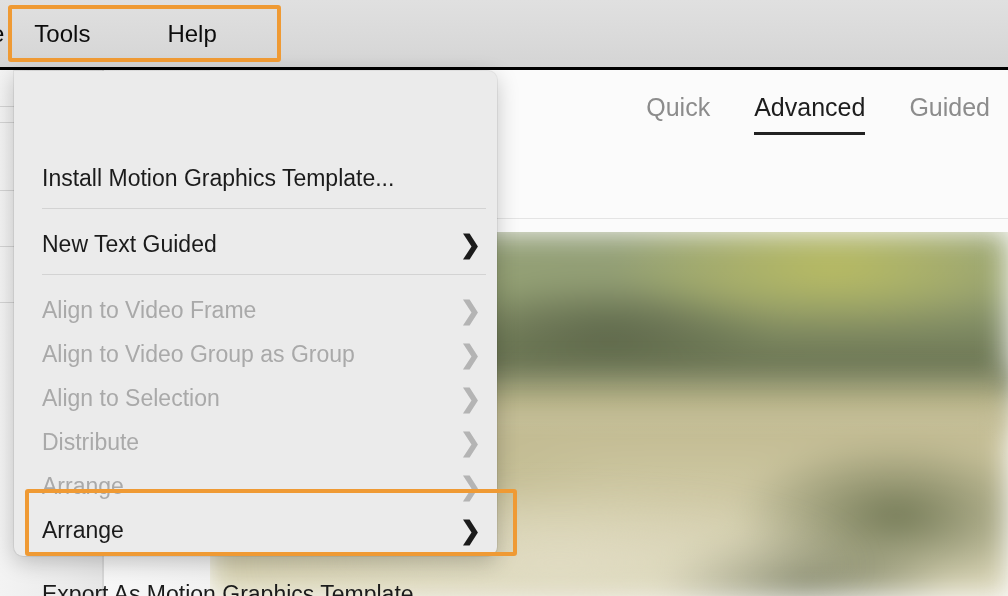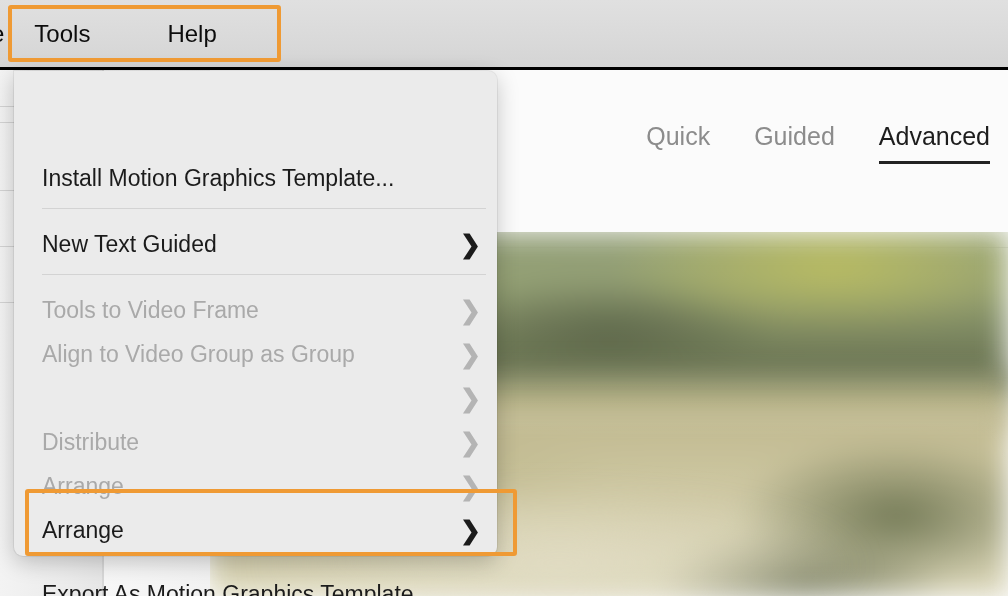--- a/index.html
+++ b/index.html
@@ -28,21 +28,20 @@
   }
   .second-strip {
     position: absolute; left: 104px; top: 70px; width: 106px; bottom: 0;
     background: linear-gradient(90deg,#f7f7f7 0%,#f2f2f2 100%);
   }
 
   
   .editor-panel {
     position: absolute; left: 210px; top: 70px; right: 0; height: 162px;
     background: #fbfbfb;
-    margin-top: 29px;
   }
   .tabs-row {
     position: absolute; left: 0; right: 0; top: 0; height: 78px;
     display: flex; align-items: center; justify-content: flex-end;
     padding-right: 18px; gap: 44px;
   }
   .tab {
     font-size: 25px; color: #8c8c8c; position: relative;
     padding-bottom: 4px; white-space: nowrap;
   }
@@ -167,22 +166,22 @@
     <div class="row-div" style="top:120px"></div>
     <div class="row-div" style="top:176px"></div>
     <div class="row-div" style="top:232px"></div>
   </div>
   <div class="strip-border"></div>
   <div class="second-strip"></div>
 
   <div class="editor-panel">
     <div class="tabs-row">
       <div class="tab">Quick</div>
+      <div class="tab active">Advanced</div>
       <div class="tab">Guided</div>
-      <div class="tab active">Advanced</div>
     </div>
     <div class="panel-divider"></div>
   </div>
 
   <div class="preview-wrap">
     <div class="preview-img">
       <div class="sky"></div>
       <div class="midband"></div>
       <div class="ground"></div>
       <div class="dust"></div>
@@ -212,30 +211,31 @@
   <div class="menu-sep" style="top:137px"></div>
 
   <div class="menu-item" style="top:151px">
     <span>New Text Guided</span>
     <span class="chev">❯</span>
   </div>
 
   <div class="menu-sep" style="top:203px"></div>
 
   <div class="menu-item disabled" style="top:217px">
-    <span>Tools to Video Frame</span>
+    <span>Align to Video Frame</span>
     <span class="chev">❯</span>
   </div>
 
   <div class="menu-item disabled" style="top:261px">
     <span>Align to Video Group as Group</span>
     <span class="chev">❯</span>
   </div>
 
   <div class="menu-item disabled" style="top:305px">
+    <span>Align to Selection</span>
     <span class="chev">❯</span>
   </div>
 
   <div class="menu-item disabled" style="top:349px">
     <span>Distribute</span>
     <span class="chev">❯</span>
   </div>
 
   <div class="menu-item disabled" style="top:393px">
     <span>Arrange</span>

